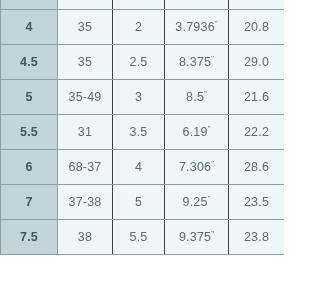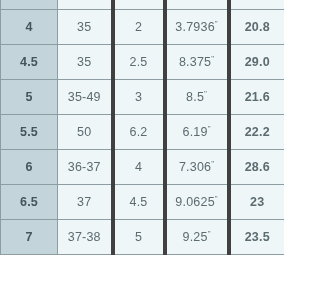--- a/index.html
+++ b/index.html
@@ -39,35 +39,34 @@
 
   table.size-table col.c0 { width: 57px; }
   table.size-table col.c1 { width: 55px; }
   table.size-table col.c2 { width: 52px; }
   table.size-table col.c3 { width: 64px; }
   table.size-table col.c4 { width: 56px; }
 
   table.size-table td {
     height: 35px;
     box-sizing: border-box;
-    border-right: 4px solid #404040;
+    border-right: 1px solid #404040;
     border-bottom: 1px solid #8d9ea2;
     text-align: center;
     vertical-align: middle;
     font-size: 12.5px;
     color: #5c6b70;
     background: #eef6f8;
     padding: 0 2px;
     letter-spacing: 0.2px;
     white-space: nowrap;
   }
 
   table.size-table td:last-child {
     border-right: none;
-    font-weight: bold;
   }
 
   
   table.size-table td.label-cell {
     background: #c3d5da;
     color: #44565b;
     font-weight: bold;
     font-size: 12.5px;
     border-right: 1px solid #8d9ea2;
   }
@@ -132,45 +131,45 @@
           </tr>
           <tr>
             <td class="label-cell">5</td>
             <td>35-49</td>
             <td>3</td>
             <td><span>8.5</span><span class="inch-mark">"</span></td>
             <td>21.6</td>
           </tr>
           <tr>
             <td class="label-cell">5.5</td>
-            <td>50</td>
-            <td>6.2</td>
+            <td>31</td>
+            <td>3.5</td>
             <td><span>6.19</span><span class="inch-mark">"</span></td>
             <td>22.2</td>
           </tr>
           <tr>
             <td class="label-cell">6</td>
-            <td>36-37</td>
+            <td>68-37</td>
             <td>4</td>
             <td><span>7.306</span><span class="inch-mark">"</span></td>
             <td>28.6</td>
-          </tr>
-          <tr>
-            <td class="label-cell">6.5</td>
-            <td>37</td>
-            <td>4.5</td>
-            <td><span>9.0625</span><span class="inch-mark">"</span></td>
-            <td>23</td>
           </tr>
           <tr>
             <td class="label-cell">7</td>
             <td>37-38</td>
             <td>5</td>
             <td><span>9.25</span><span class="inch-mark">"</span></td>
             <td>23.5</td>
+          </tr>
+          <tr>
+            <td class="label-cell">7.5</td>
+            <td>38</td>
+            <td>5.5</td>
+            <td><span>9.375</span><span class="inch-mark">"</span></td>
+            <td>23.8</td>
           </tr>
         </tbody>
     </table>
   </div>
 
   <div id="right-gutter"></div>
 
 </div>
 
 </body></html>

